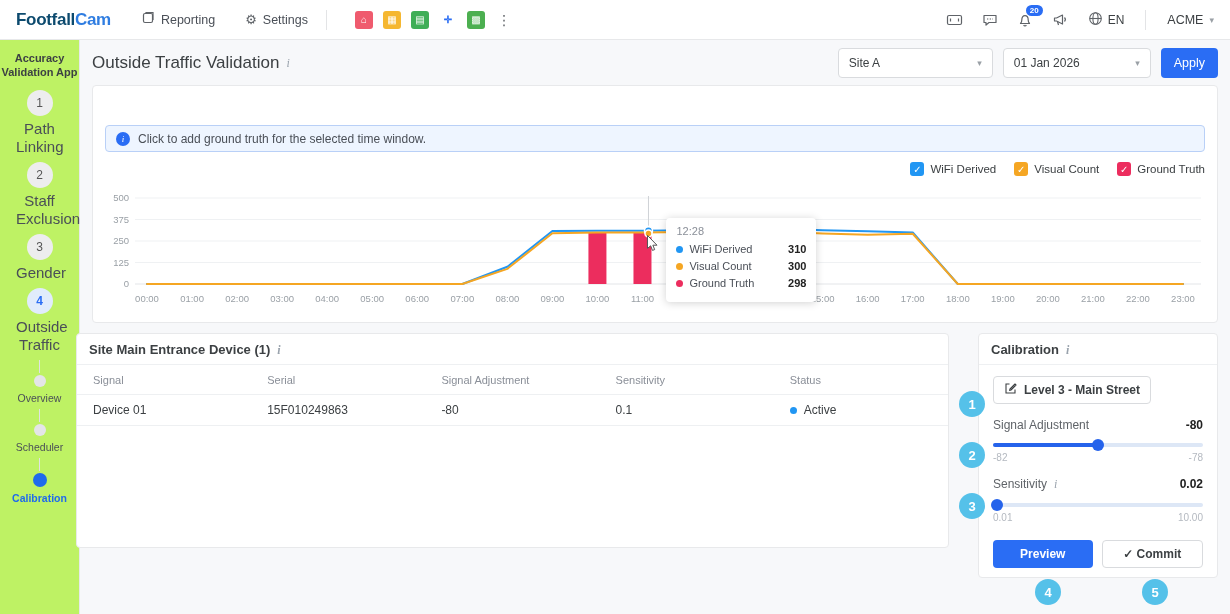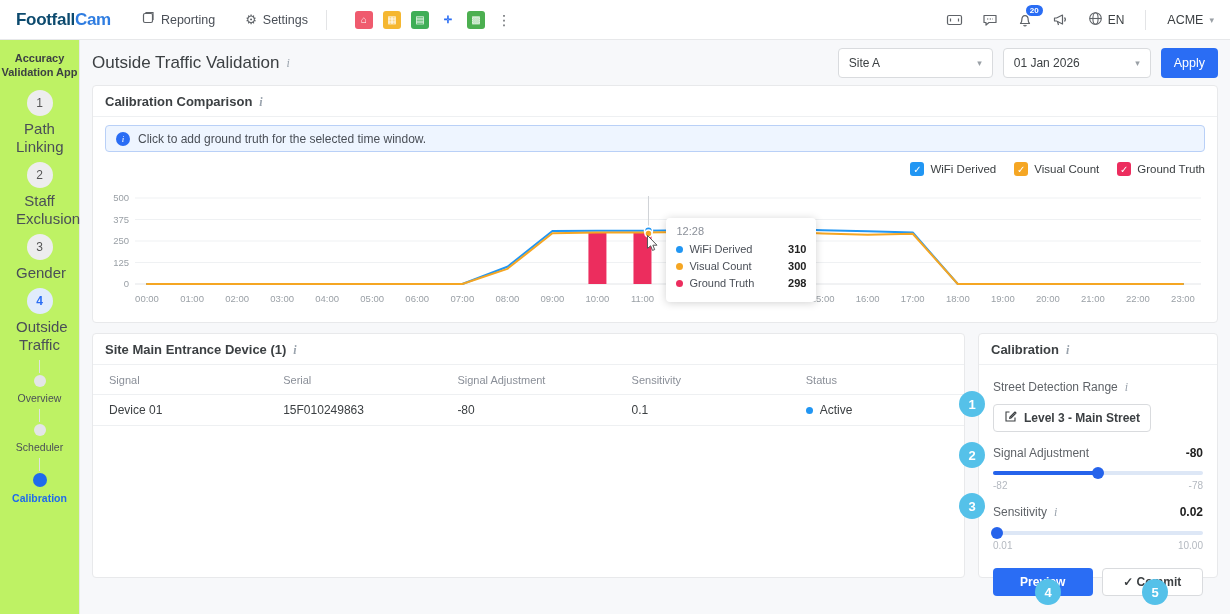--- a/index.html
+++ b/index.html
@@ -46,21 +46,21 @@
   .select{background:#fff;border:1px solid #d9dbde;border-radius:4px;height:30px;padding:0 10px;
     display:flex;align-items:center;justify-content:space-between;font-size:12px;color:#3c4043;cursor:pointer;}
   .sel-site{width:155px}.sel-date{width:148px}
   .btn-apply{background:#2a6df4;color:#fff;border:none;border-radius:4px;height:30px;
     padding:0 13px;font-size:12.5px;font-family:inherit;cursor:pointer;}
   
   .card{position:absolute;background:#fff;border:1px solid #e8e9eb;border-radius:4px;}
   .card-header{height:31px;padding:8px 12px;border-bottom:1px solid #eef0f2;
     font-size:13px;font-weight:700;color:#3c4043;}
   #card-comparison{left:92px;top:85px;width:1126px;height:238px;}
-  #card-device{left:92px;top:333px;width:873px;height:245px;}
+  #card-device{left:76px;top:333px;width:873px;height:215px;}
   #card-calib{left:978px;top:333px;width:240px;height:245px;}
   
   .banner{position:absolute;left:12px;right:12px;top:39px;height:27px;background:#eef5ff;
     border:1px solid #b9d0f7;border-radius:4px;display:flex;align-items:center;gap:8px;
     padding:0 10px;font-size:12px;color:#4a4f57;cursor:pointer;}
   .info-circle{width:14px;height:14px;border-radius:50%;background:#2a6df4;color:#fff;
     display:grid;place-items:center;font-size:9px;font-family:"Liberation Serif",serif;font-style:italic;flex:none;}
   
   .legend{position:absolute;top:76px;right:12px;display:flex;gap:18px;align-items:center;}
   .legend-item{display:flex;align-items:center;gap:6px;font-size:11.5px;color:#3c4043;cursor:pointer;}
@@ -224,23 +224,20 @@
     </div>
     <div class="select sel-date">
       <span>01 Jan 2026</span>
       <span class="chev">▾</span>
     </div>
     <button class="btn-apply">Apply</button>
   </div>
 </div>
 
 <div class="card" id="card-comparison">
-  <div class="card-header">
-    <span>Calibration Comparison</span><span class="inf">i</span>
-  </div>
 
   <div class="banner">
     <span class="info-circle">i</span>
     <span>Click to add ground truth for the selected time window.</span>
   </div>
 
   <div class="legend">
     <span class="legend-item">
       <span class="cb" style="background: rgb(33, 150, 243);">✓</span>
       <span>WiFi Derived</span>
@@ -350,23 +347,20 @@
       </tr>
     </tbody>
   </table>
 </div>
 
 <div class="card" id="card-calib">
   <div class="card-header">
     <span>Calibration</span><span class="inf">i</span>
   </div>
   <div class="calib-body">
-    <div class="field-label">
-      <span>Street Detection Range</span><span class="inf">i</span>
-    </div>
     <button class="street-btn">
       <span>
         <svg width="13" height="13" viewBox="0 0 13 13" fill="none" stroke="#3c4043" stroke-width="1.1">
             <path d="M11 7.5V11H2V2h3.5"></path>
             <path d="M6 7l5-5 1 1-5 5-1.4.4z" stroke-linejoin="round"></path>
           </svg>
       </span>
       <span>Level 3 - Main Street</span>
     </button>
 

